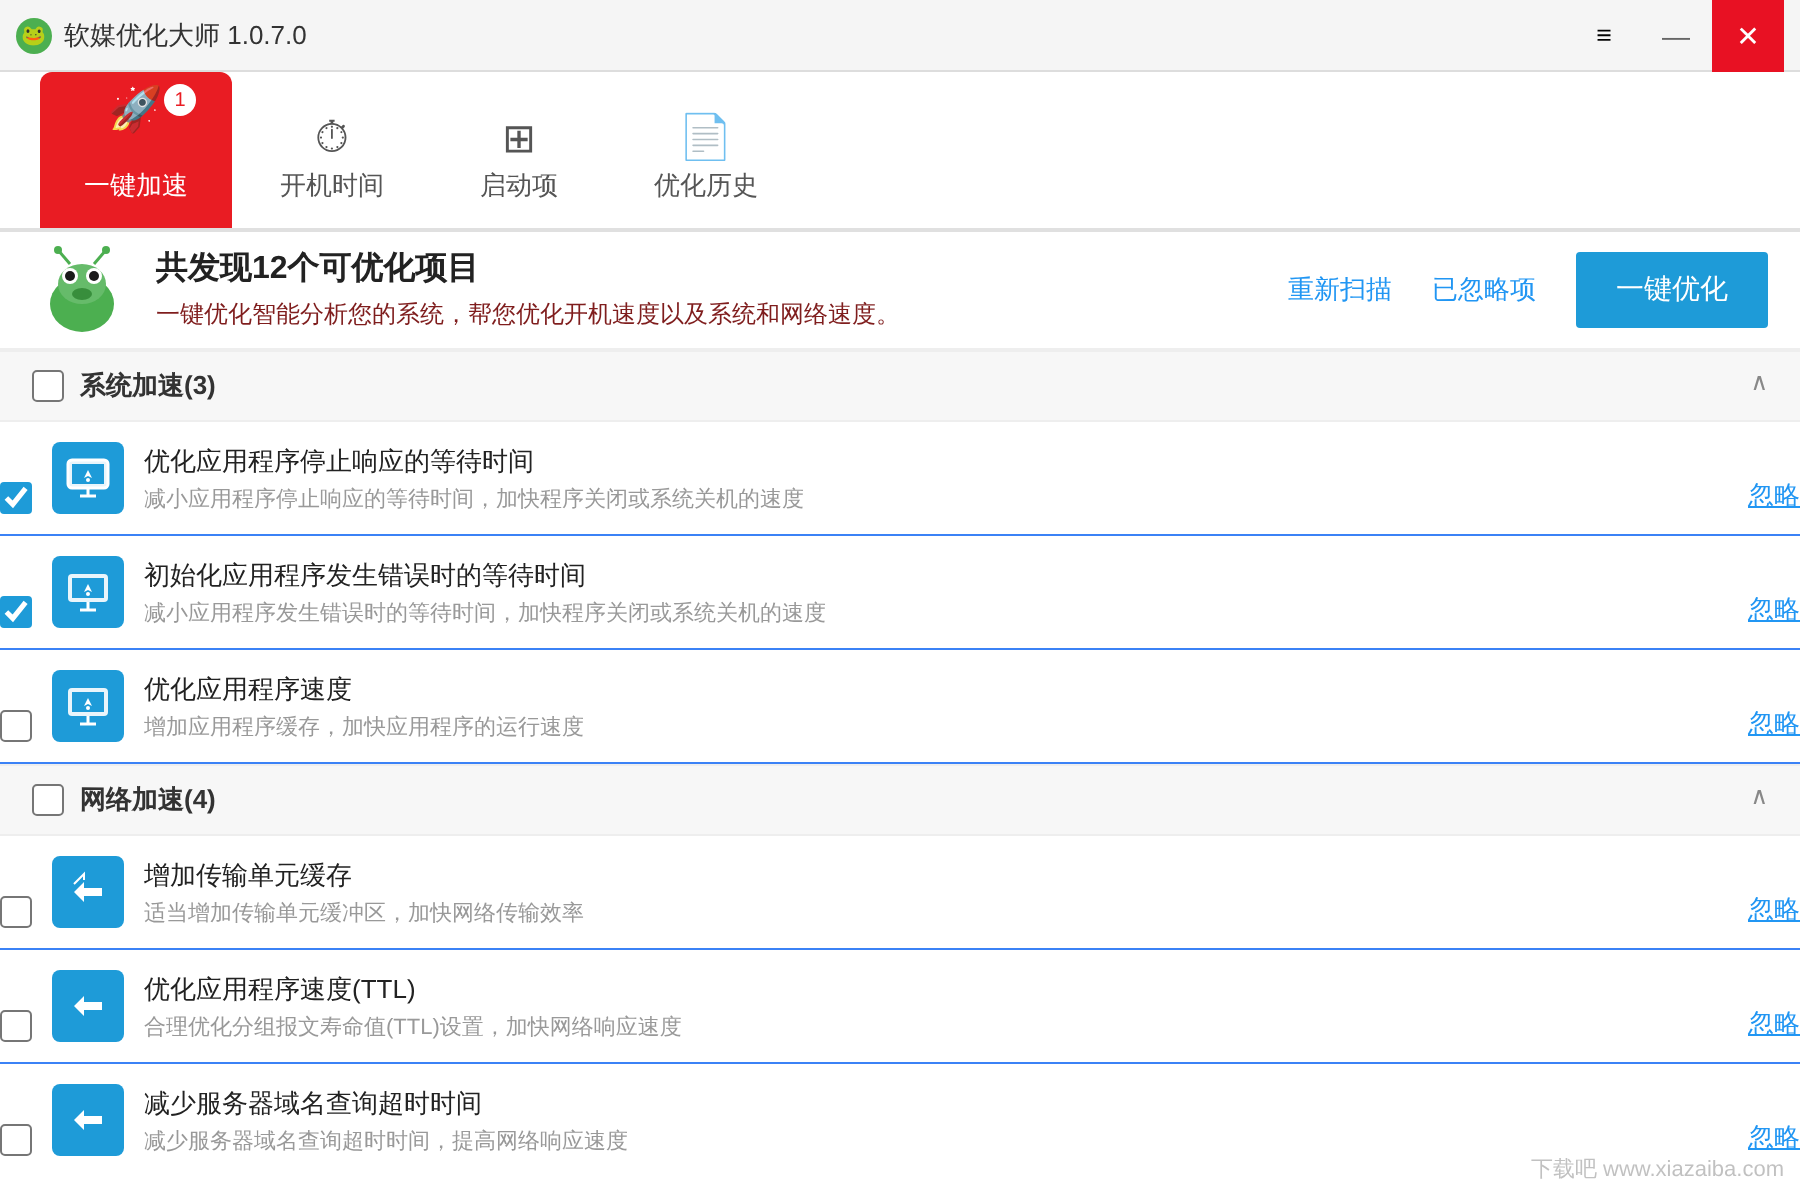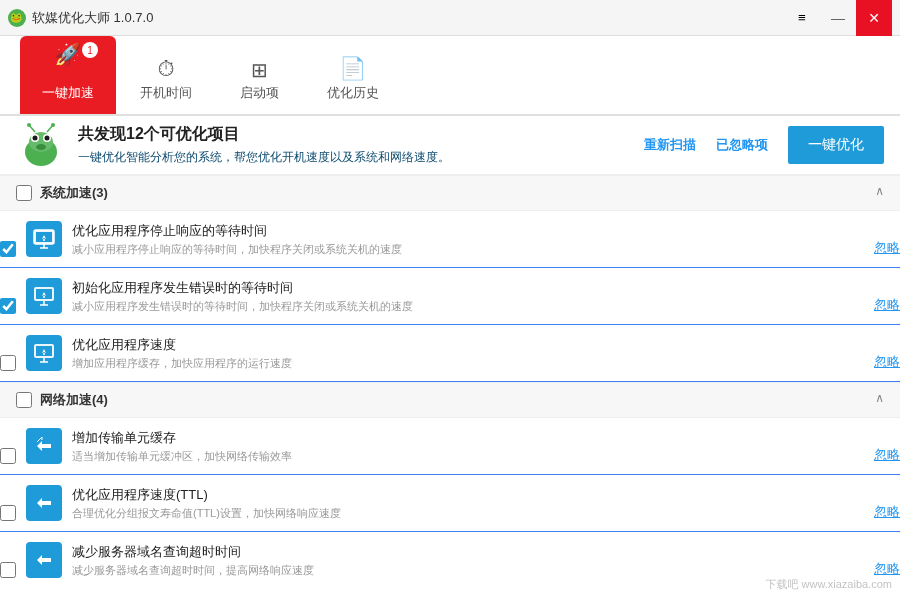--- a/index.html
+++ b/index.html
@@ -60,23 +60,23 @@
       padding: 4px 16px;
       background: white;
       border-bottom: 1px solid #eee;
       gap: 12px;
     }
     .info-mascot {
       width: 50px; height: 50px; flex-shrink: 0;
     }
     .info-text { flex: 1; }
     .info-title { font-size: 16px; font-weight: bold; color: #222; margin-bottom: 4px; }
-    .info-subtitle { font-size: 12px; color: #0c4a6e; }
+    .info-subtitle { font-size: 12px; color: #7f1d1d; }
     .info-actions { display: flex; align-items: center; gap: 20px; }
-    .info-link { font-size: 13px; color: #2196f3; cursor: pointer; text-decoration: none; font-weight: bold; }
+    .info-link { font-size: 13px; color: #2196f3; cursor: pointer; text-decoration: none; }
     .btn-optimize {
       background: #1e9bd8; color: white; border: none;
       padding: 10px 20px; font-size: 14px; border-radius: 2px;
       cursor: pointer; font-family: inherit; white-space: nowrap;
       position: relative;
     }
 
     
     .arrow-container {
       position: relative;

